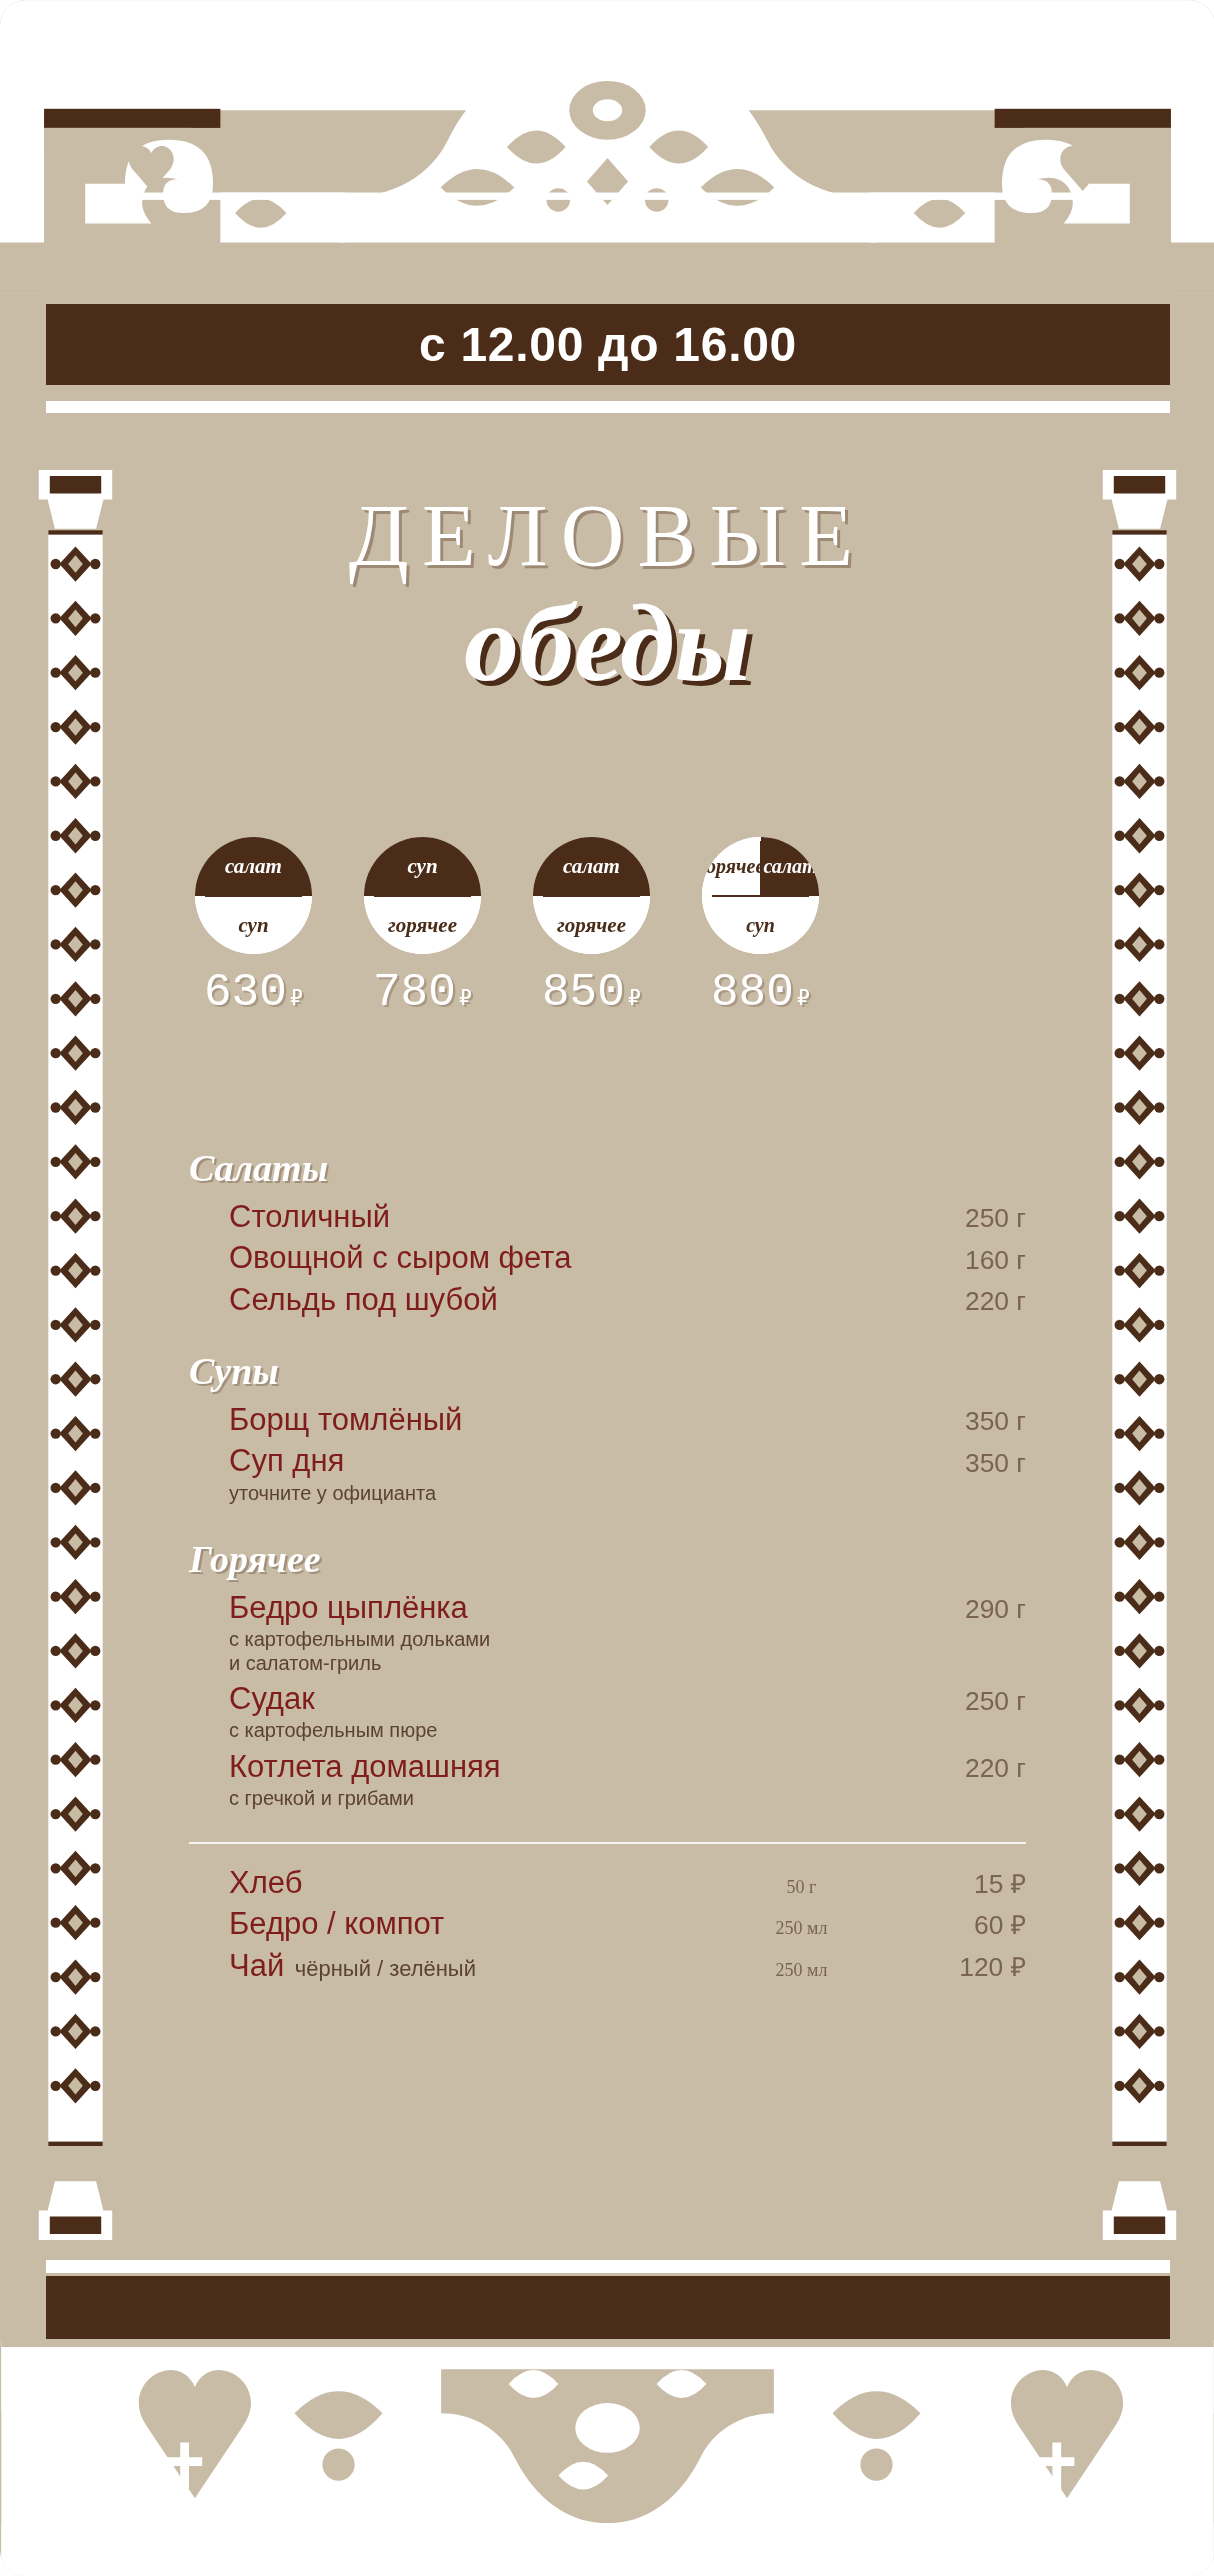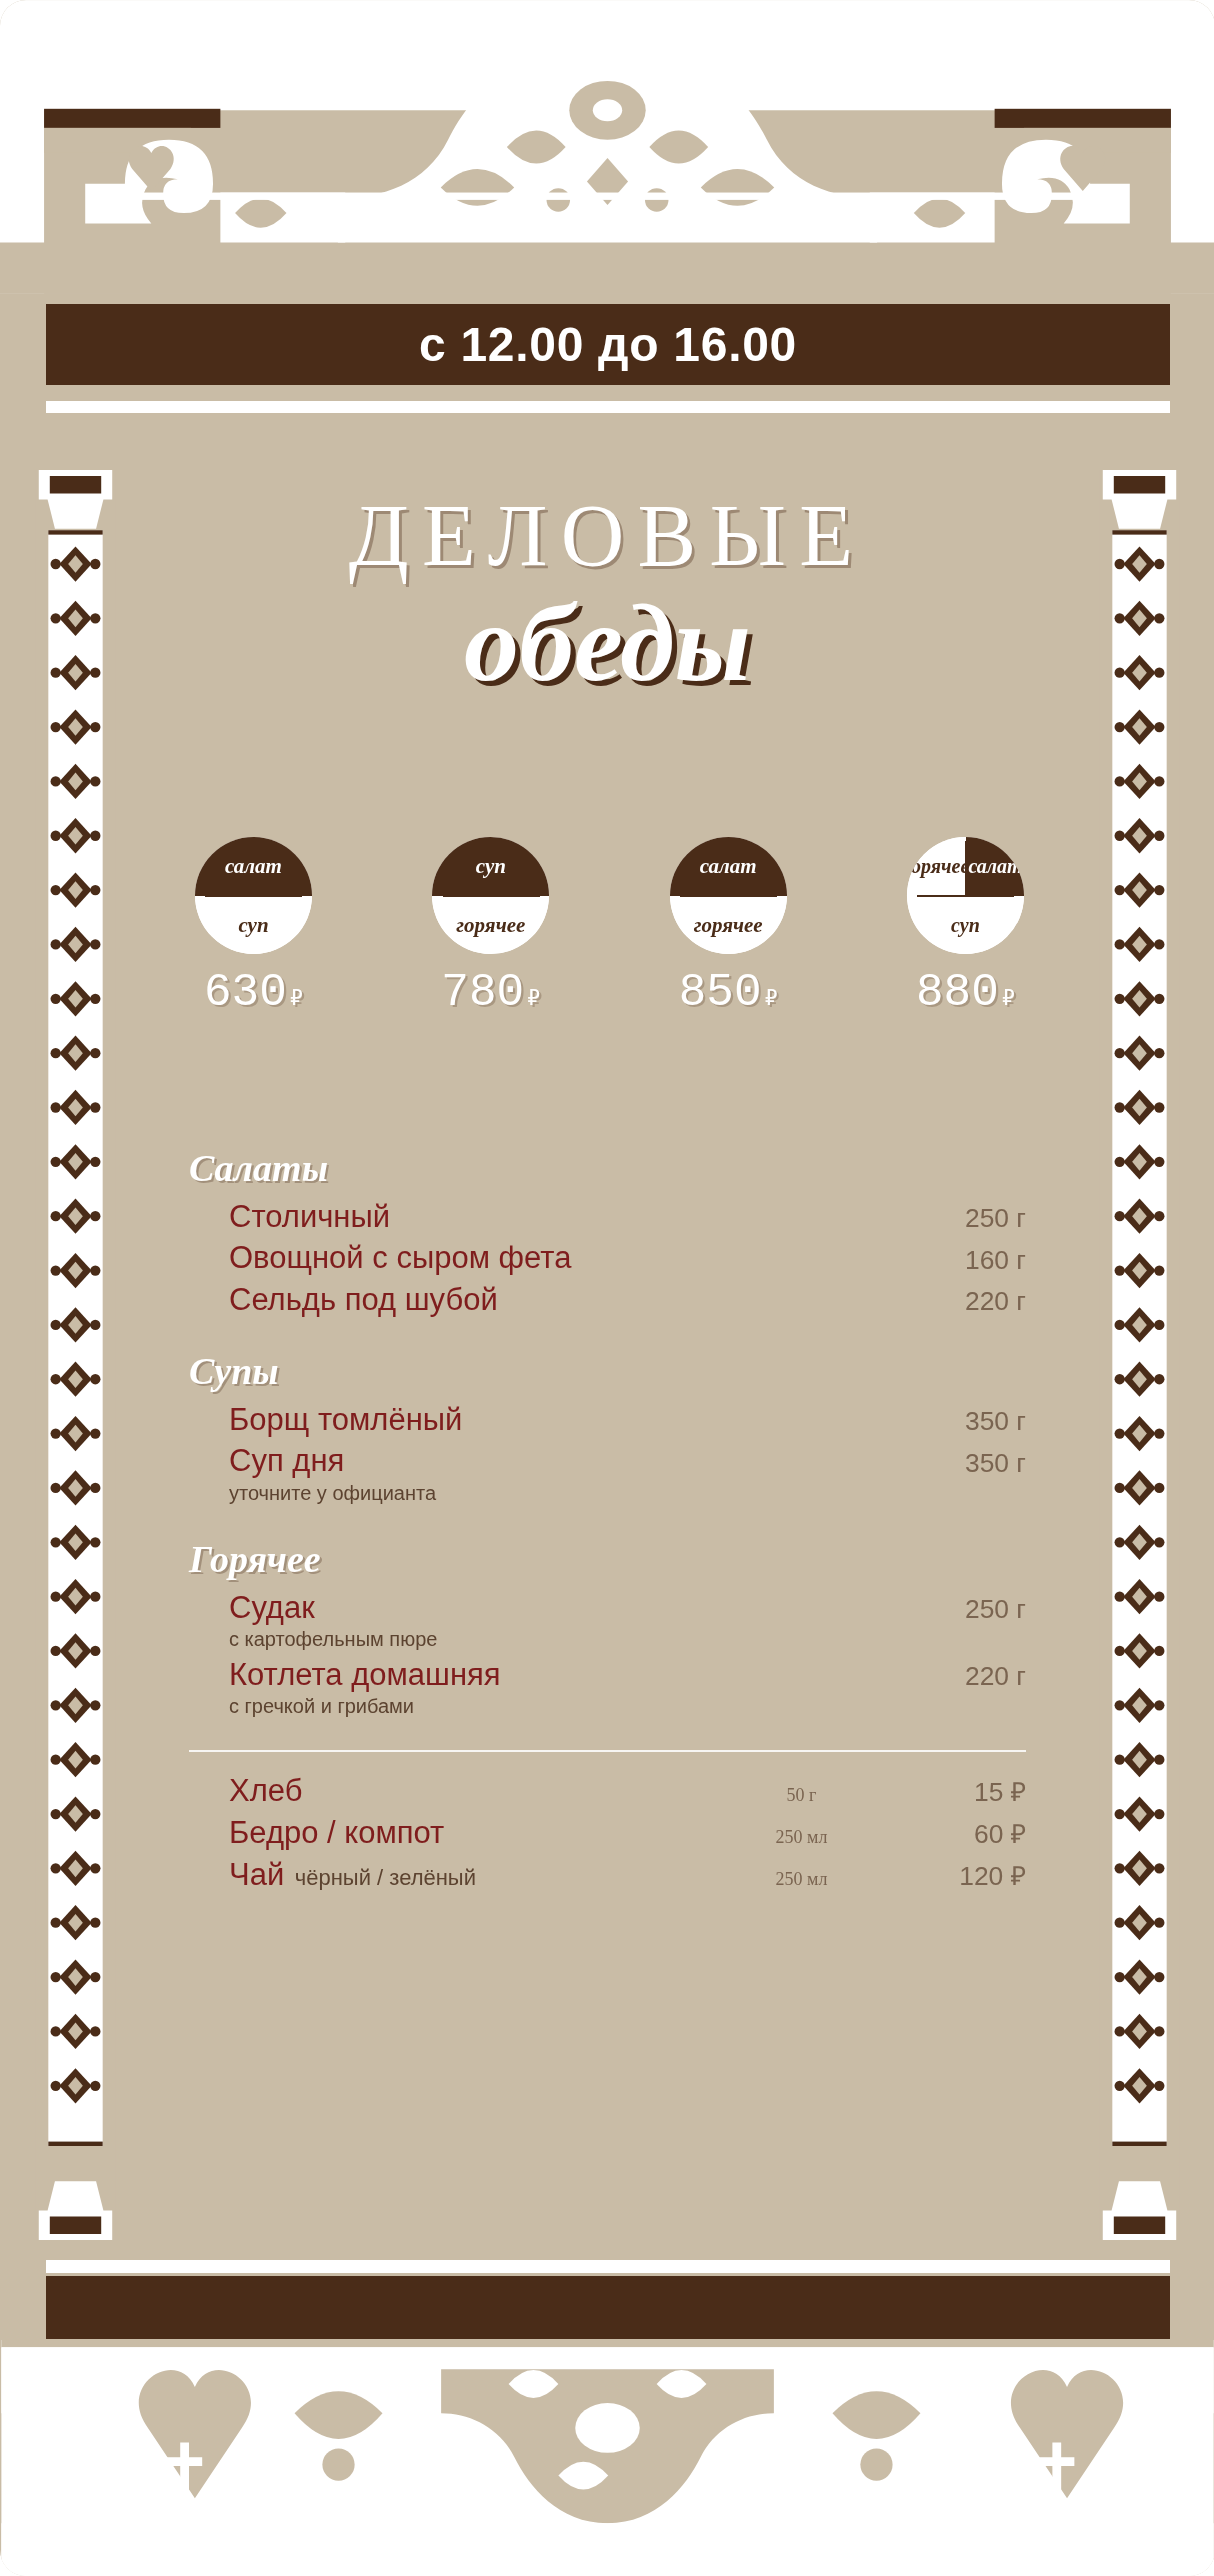--- a/index.html
+++ b/index.html
@@ -99,21 +99,20 @@
     text-shadow: 5.1px 5.1px 0 #4a2c18;
   }
 
   
   .combos {
     position: absolute;
     left: 169px;
     top: 837px;
     width: 881px;
     display: flex;
-    justify-content: space-between;
   }
   .combo {
     width: 169px;
     display: flex;
     flex-direction: column;
     align-items: center;
   }
   .combo-circle {
     position: relative;
     width: 117px;
@@ -717,20 +716,27 @@
             <div class="dish-desc">уточните у официанта</div>
           </div>
           <div class="dish-weight">350 г</div>
         </div>
       </div>
 
       <div class="menu-group">
         <div class="group-title">Горячее</div>
         <div class="dish">
           <div class="dish-left">
+            <div class="dish-name">Бедро цыплёнка</div>
+            <div class="dish-desc">с картофельными дольками<br>и салатом-гриль</div>
+          </div>
+          <div class="dish-weight">290 г</div>
+        </div>
+        <div class="dish">
+          <div class="dish-left">
             <div class="dish-name">Судак</div>
             <div class="dish-desc">с картофельным пюре</div>
           </div>
           <div class="dish-weight">250 г</div>
         </div>
         <div class="dish">
           <div class="dish-left">
             <div class="dish-name">Котлета домашняя</div>
             <div class="dish-desc">с гречкой и грибами</div>
           </div>

